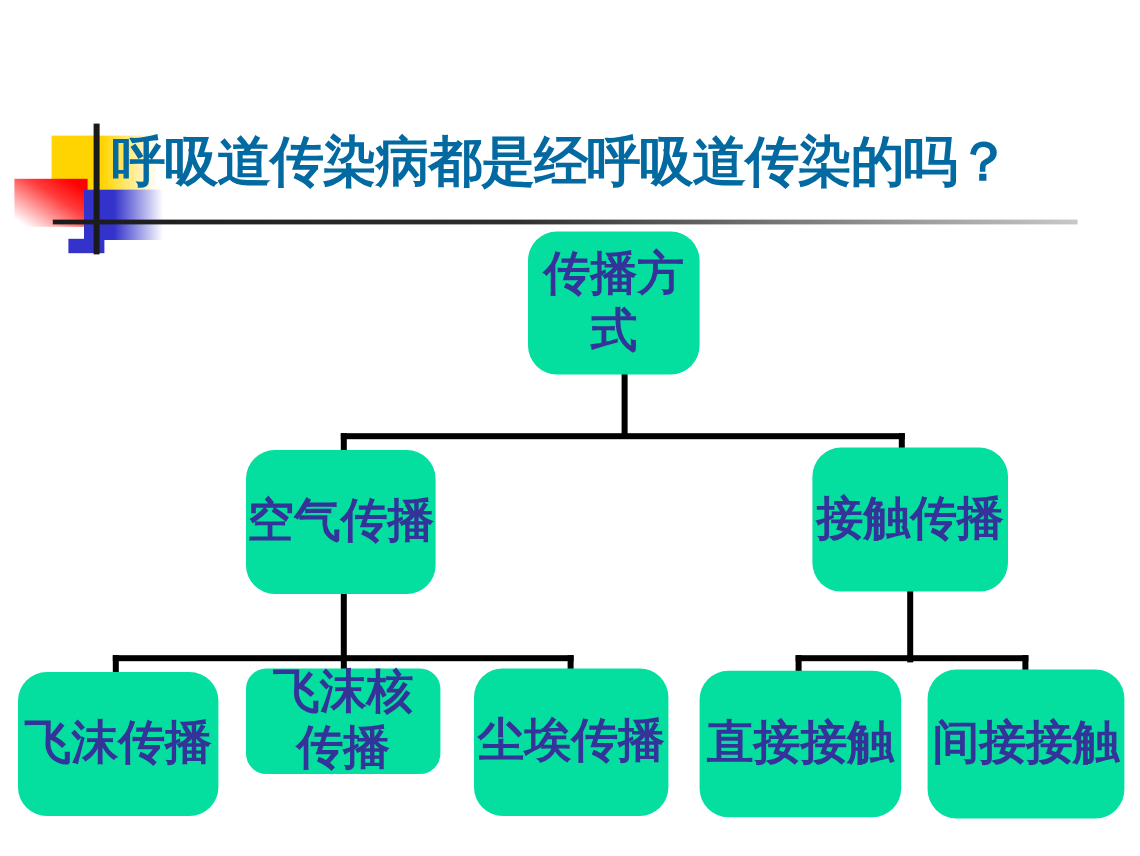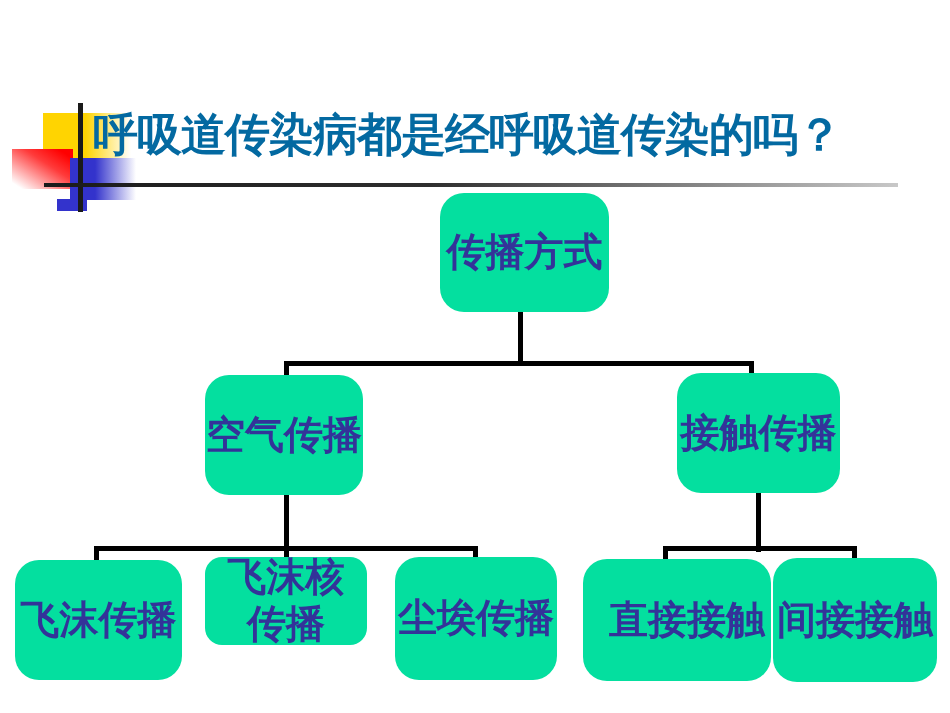--- a/index.html
+++ b/index.html
@@ -61,27 +61,27 @@
     color: #333399;
     font-weight: bold;
     font-size: 39px;
     line-height: 1.2;
     display: flex;
     align-items: center;
     justify-content: center;
     text-align: center;
     white-space: pre-line;
   }
-  #n-root     { left: 440px; top: 193px; width: 169px; height: 119px; }
+  #n-root     { left: 440px; top: 193px; width: 143px; height: 119px; }
   #n-air      { left: 205px; top: 375px; width: 158px; height: 120px; }
   #n-contact  { left: 677px; top: 373px; width: 163px; height: 120px; }
   #n-droplet  { left:  15px; top: 560px; width: 167px; height: 120px; }
   #n-nuclei   { left: 205px; top: 557px; width: 162px; height: 88px; border-radius: 17px; }
   #n-dust     { left: 395px; top: 557px; width: 162px; height: 123px; }
-  #n-direct   { left: 583px; top: 559px; width: 168px; height: 122px; padding-left: 20px; }
+  #n-direct   { left: 583px; top: 559px; width: 168px; height: 122px; }
   #n-indirect { left: 773px; top: 558px; width: 164px; height: 124px; }
 
   
   .line { position: absolute; background: #000000; }
   #ln-v1  { left: 518px; top: 311px; width: 5px;   height: 53px; }
   #ln-h1  { left: 284px; top: 361px; width: 470px; height: 5px;  }
   #ln-s1a { left: 284px; top: 361px; width: 5px;   height: 17px; }
   #ln-s1b { left: 749px; top: 361px; width: 5px;   height: 15px; }
   #ln-v2  { left: 284px; top: 494px; width: 5px;   height: 66px; }
   #ln-h2  { left:  94px; top: 546px; width: 384px; height: 5px;  }

